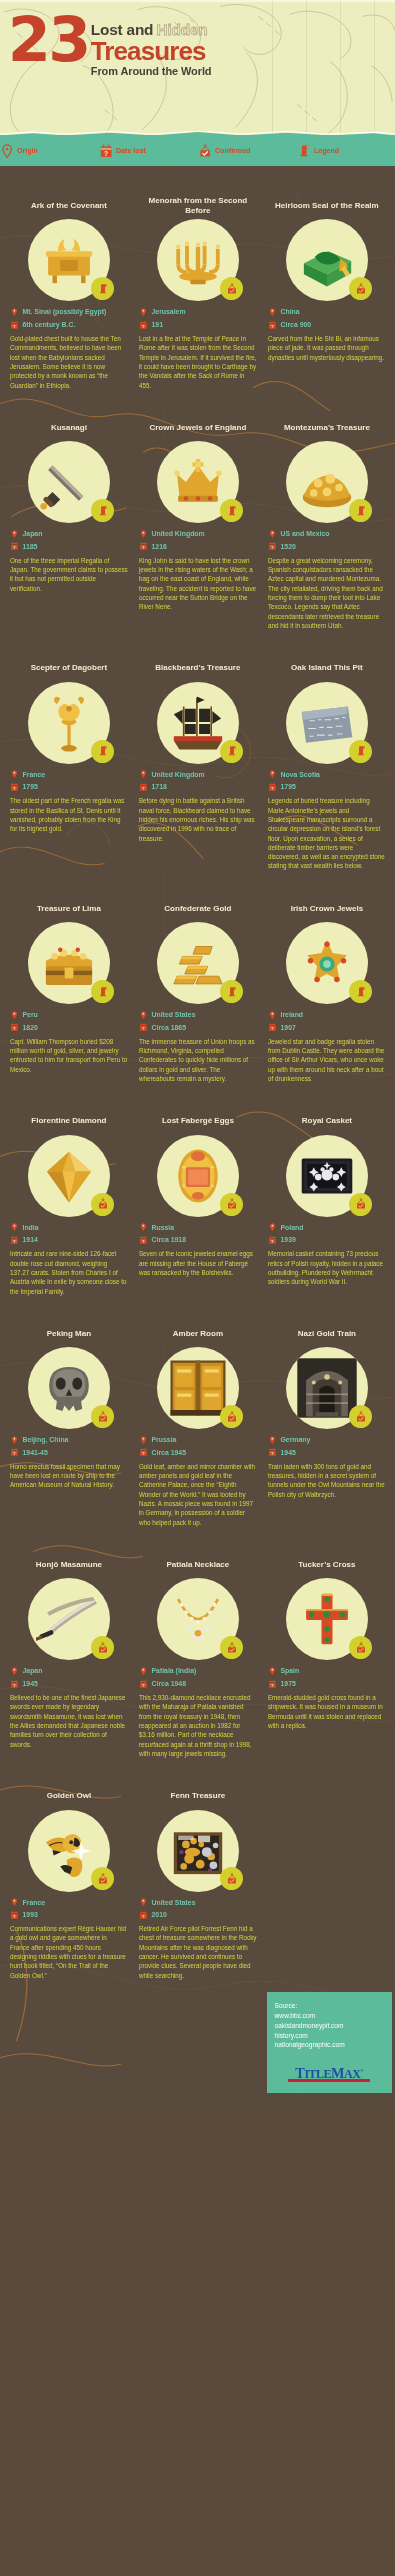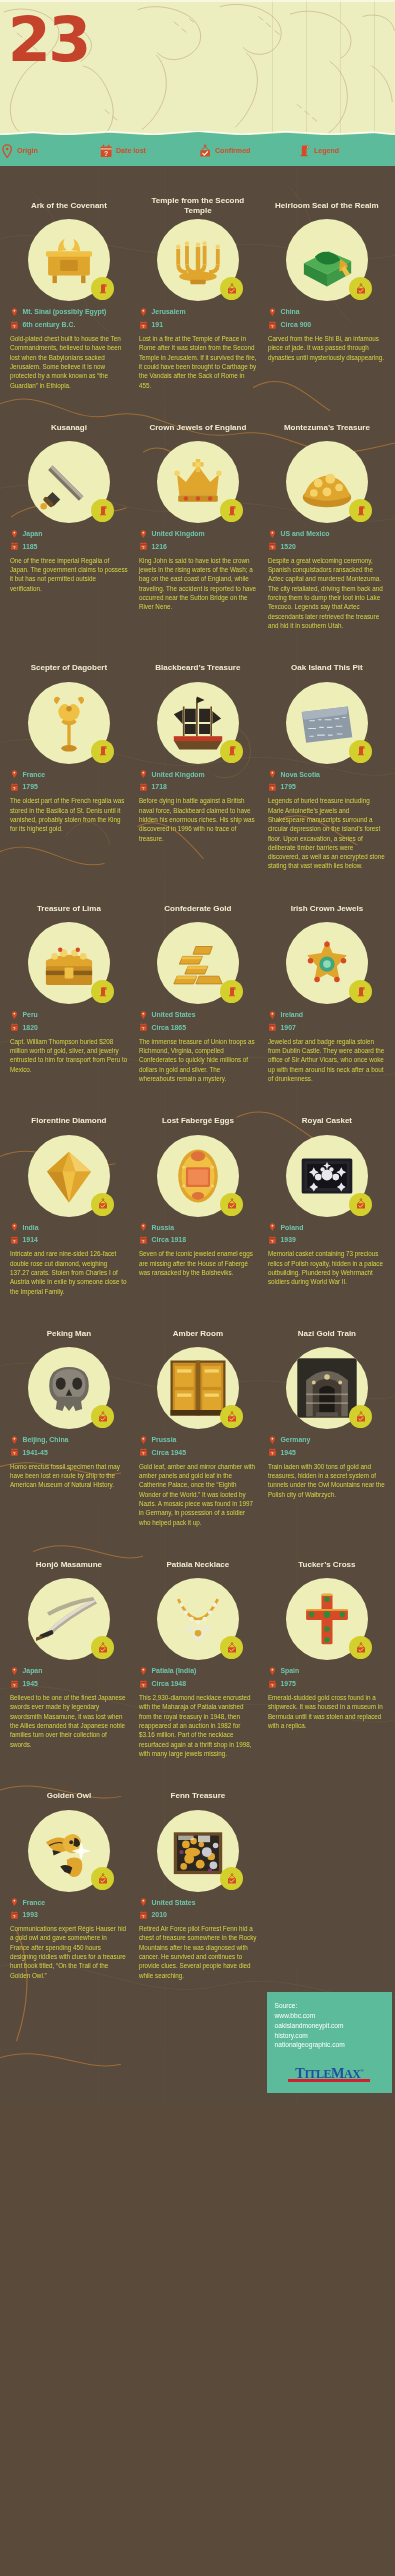--- a/index.html
+++ b/index.html
@@ -143,20 +143,27 @@
         <path d="M676 120 C698 132 712 158 714 186"></path>
         <path d="M30 60 l10 8 M44 72 l10 8 M58 84 l10 8 M70 48 l10 8"></path>
         <path d="M316 40 l9 7 M330 52 l9 7 M344 34 l9 7"></path>
         <path d="M470 30 l9 7 M484 42 l9 7 M500 56 l9 7"></path>
         <path d="M190 200 l9 7 M204 212 l9 7"></path>
         <path d="M540 190 l9 7 M554 202 l9 7 M568 214 l9 7"></path>
       </g>
     </svg>
     <div class="header-inner">
       <div class="bignum">23</div>
+      <div class="titleblock">
+        <div class="t-line1">
+          <span>Lost and</span><span class="hidden-word">Hidden</span>
+        </div>
+        <div class="t-line2">Treasures</div>
+        <div class="t-line3">From Around the World</div>
+      </div>
     </div>
   </div>
 
   <div class="legendbar">
     <svg class="torn-top" viewBox="0 0 720 10" preserveAspectRatio="none">
       <path d="M0 8 L60 4 L120 8 L200 3 L280 8 L360 2 L440 8 L520 3 L600 8 L680 4 L720 8 L720 10 L0 10 Z" fill="#5cbb9b"></path>
       <path d="M0 6 L60 2 L120 6 L200 1 L280 6 L360 0 L440 6 L520 1 L600 6 L680 2 L720 6" fill="none" stroke="#ffffff" stroke-width="2"></path>
     </svg>
     <div class="legend-items">
 
@@ -279,21 +286,21 @@
                   <rect x="6.6" y="1" width="2" height="4.4" rx="1" fill="#d64a25"></rect>
                   <rect x="15.4" y="1" width="2" height="4.4" rx="1" fill="#d64a25"></rect>
                   <text x="12" y="19.4" font-size="11.5" font-weight="bold" text-anchor="middle" fill="#eeeeb9" font-family="Liberation Sans, sans-serif">?</text>
                 </svg>
                 <span class="mv">6th century B.C.</span>
               </div>
               <div class="desc">Gold-plated chest built to house the Ten Commandments, believed to have been lost when the Babylonians sacked Jerusalem. Some believe it is now protected by a monk known as “the Guardian” in Ethiopia.</div>
             </div>
           </div>
           <div class="card">
-            <div class="card-title">Temple from the Second Temple</div>
+            <div class="card-title">Menorah from the Second Before</div>
             <div class="thumbwrap">
               <div class="thumb">
                 <svg viewBox="0 0 120 120">
                   <rect x="56" y="36" width="8" height="46" fill="#e0a52c"></rect>
                   <path d="M24 40v28M40 34v34M72 34v34M96 40v28" stroke="#e0a52c" stroke-width="7" fill="none"></path>
                   <path d="M24 68q0 14 16 14M40 68q0 14 16 14M72 68q0 14-16 14M96 68q0 14-16 14" stroke="#e0a52c" stroke-width="7" fill="none"></path>
                   <ellipse cx="60" cy="90" rx="34" ry="9" fill="#e0a52c"></ellipse>
                   <rect x="46" y="96" width="28" height="8" rx="2" fill="#c98d22"></rect>
                   <g fill="#f3d36a">
                     <circle cx="24" cy="36" r="4"></circle>

